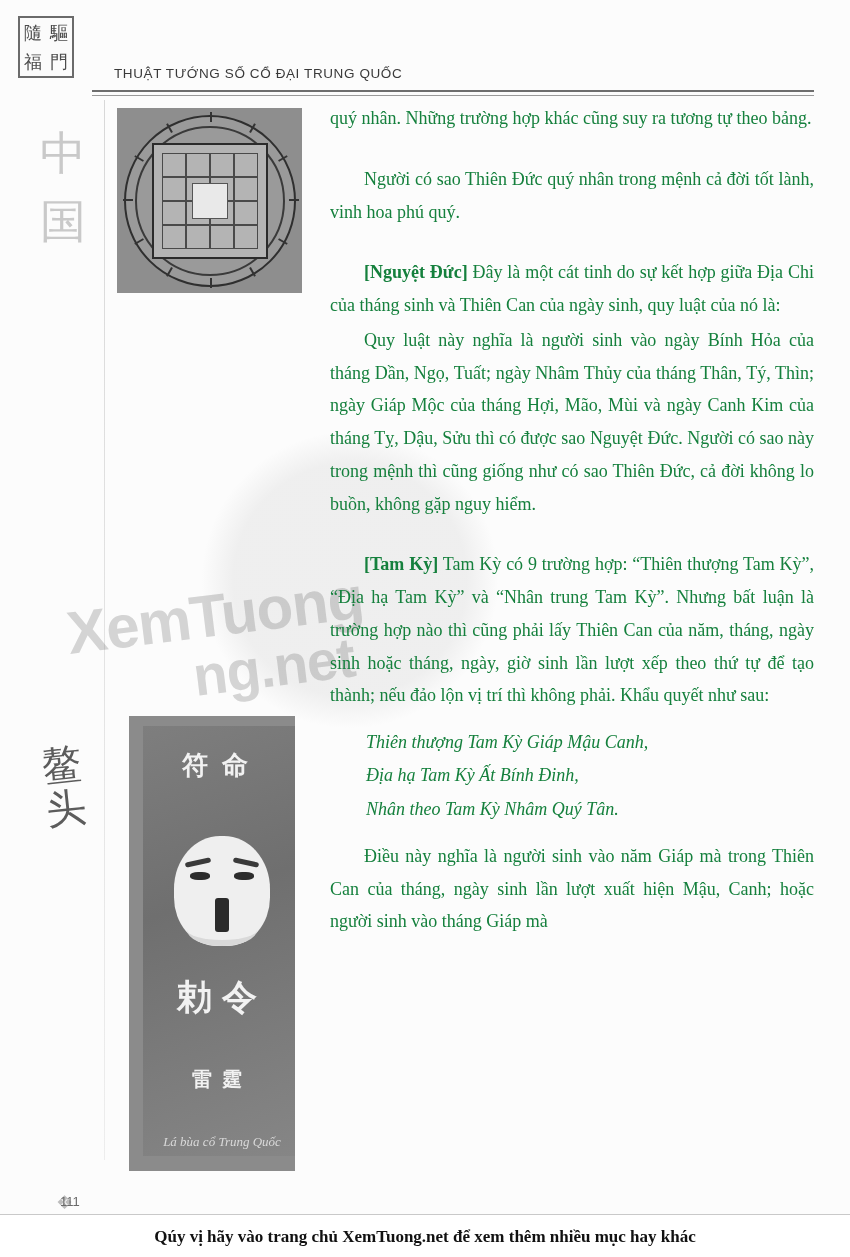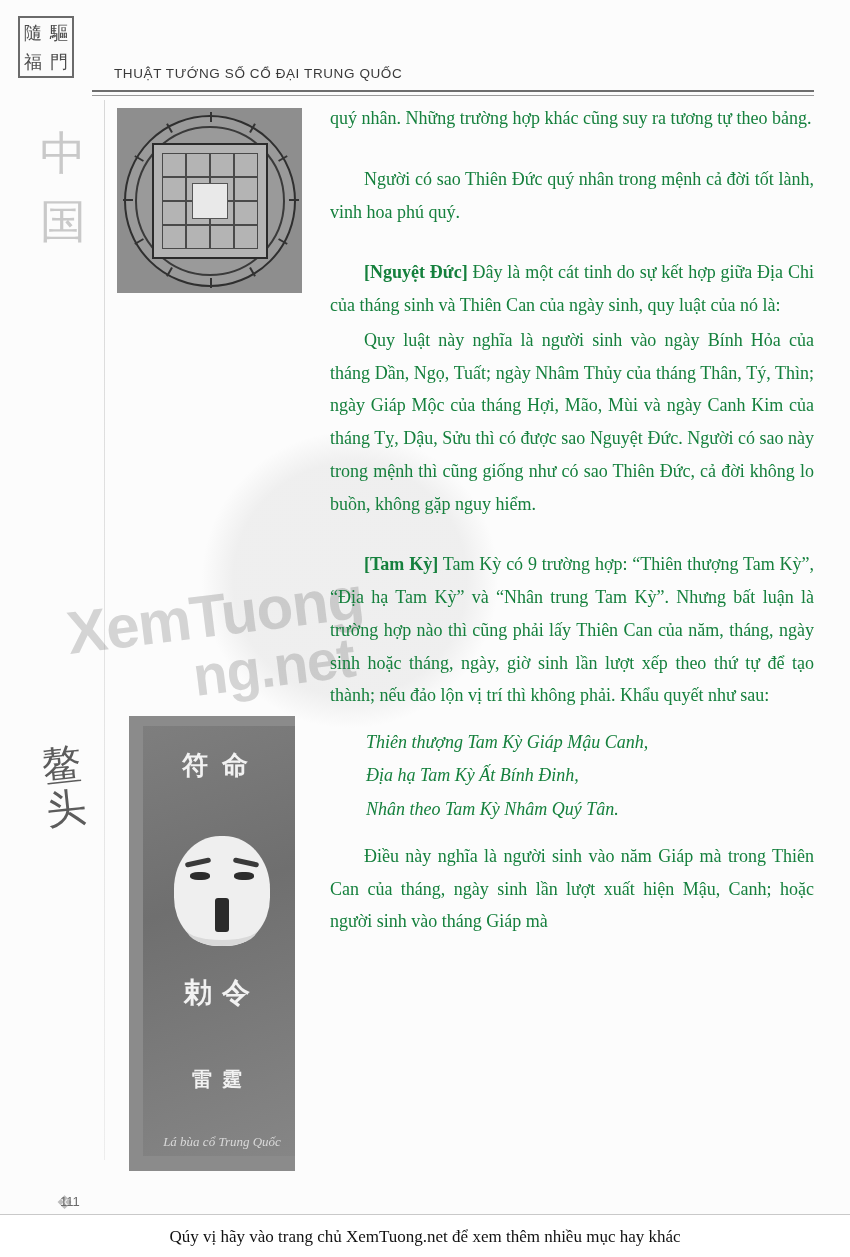--- a/index.html
+++ b/index.html
@@ -322,21 +322,21 @@
     background: #ffffff;
     border-top: 1px solid #c9c9c9;
   }
   .footer-text {
     position: absolute;
     left: 0; right: 0;
     bottom: 10px;
     text-align: center;
     font-family: "Liberation Serif", serif;
     font-size: 17px;
-    font-weight: normal;
+    font-weight: bold;
     color: #111;
   }
   .page-number {
     position: absolute;
     left: 60px;
     bottom: 48px;
     font-family: "Liberation Sans", sans-serif;
     font-size: 13px;
     color: #6a6a6a;
   }
@@ -415,21 +415,21 @@
     <div class="card">
       <div class="glyph" style="top:22px;font-size:26px;letter-spacing:14px;">符命</div>
       <div class="face">
         <div class="brow l"></div>
         <div class="brow r"></div>
         <div class="eye l"></div>
         <div class="eye r"></div>
         <div class="mouth"></div>
         <div class="beard"></div>
       </div>
-      <div class="glyph" style="top:248px;font-size:28px;letter-spacing:10px;">勅令</div>
+      <div class="glyph" style="top:248px;font-size:35px;letter-spacing:10px;">勅令</div>
       <div class="glyph" style="top:340px;font-size:20px;letter-spacing:10px;">雷霆</div>
       <div class="caption">Lá bùa cổ Trung Quốc</div>
     </div>
   </div>
 
   <div class="wm-circle"></div>
   <div class="watermark">
     <div>XemTuong</div>
     <div class="w2">ng.net</div>
   </div>

